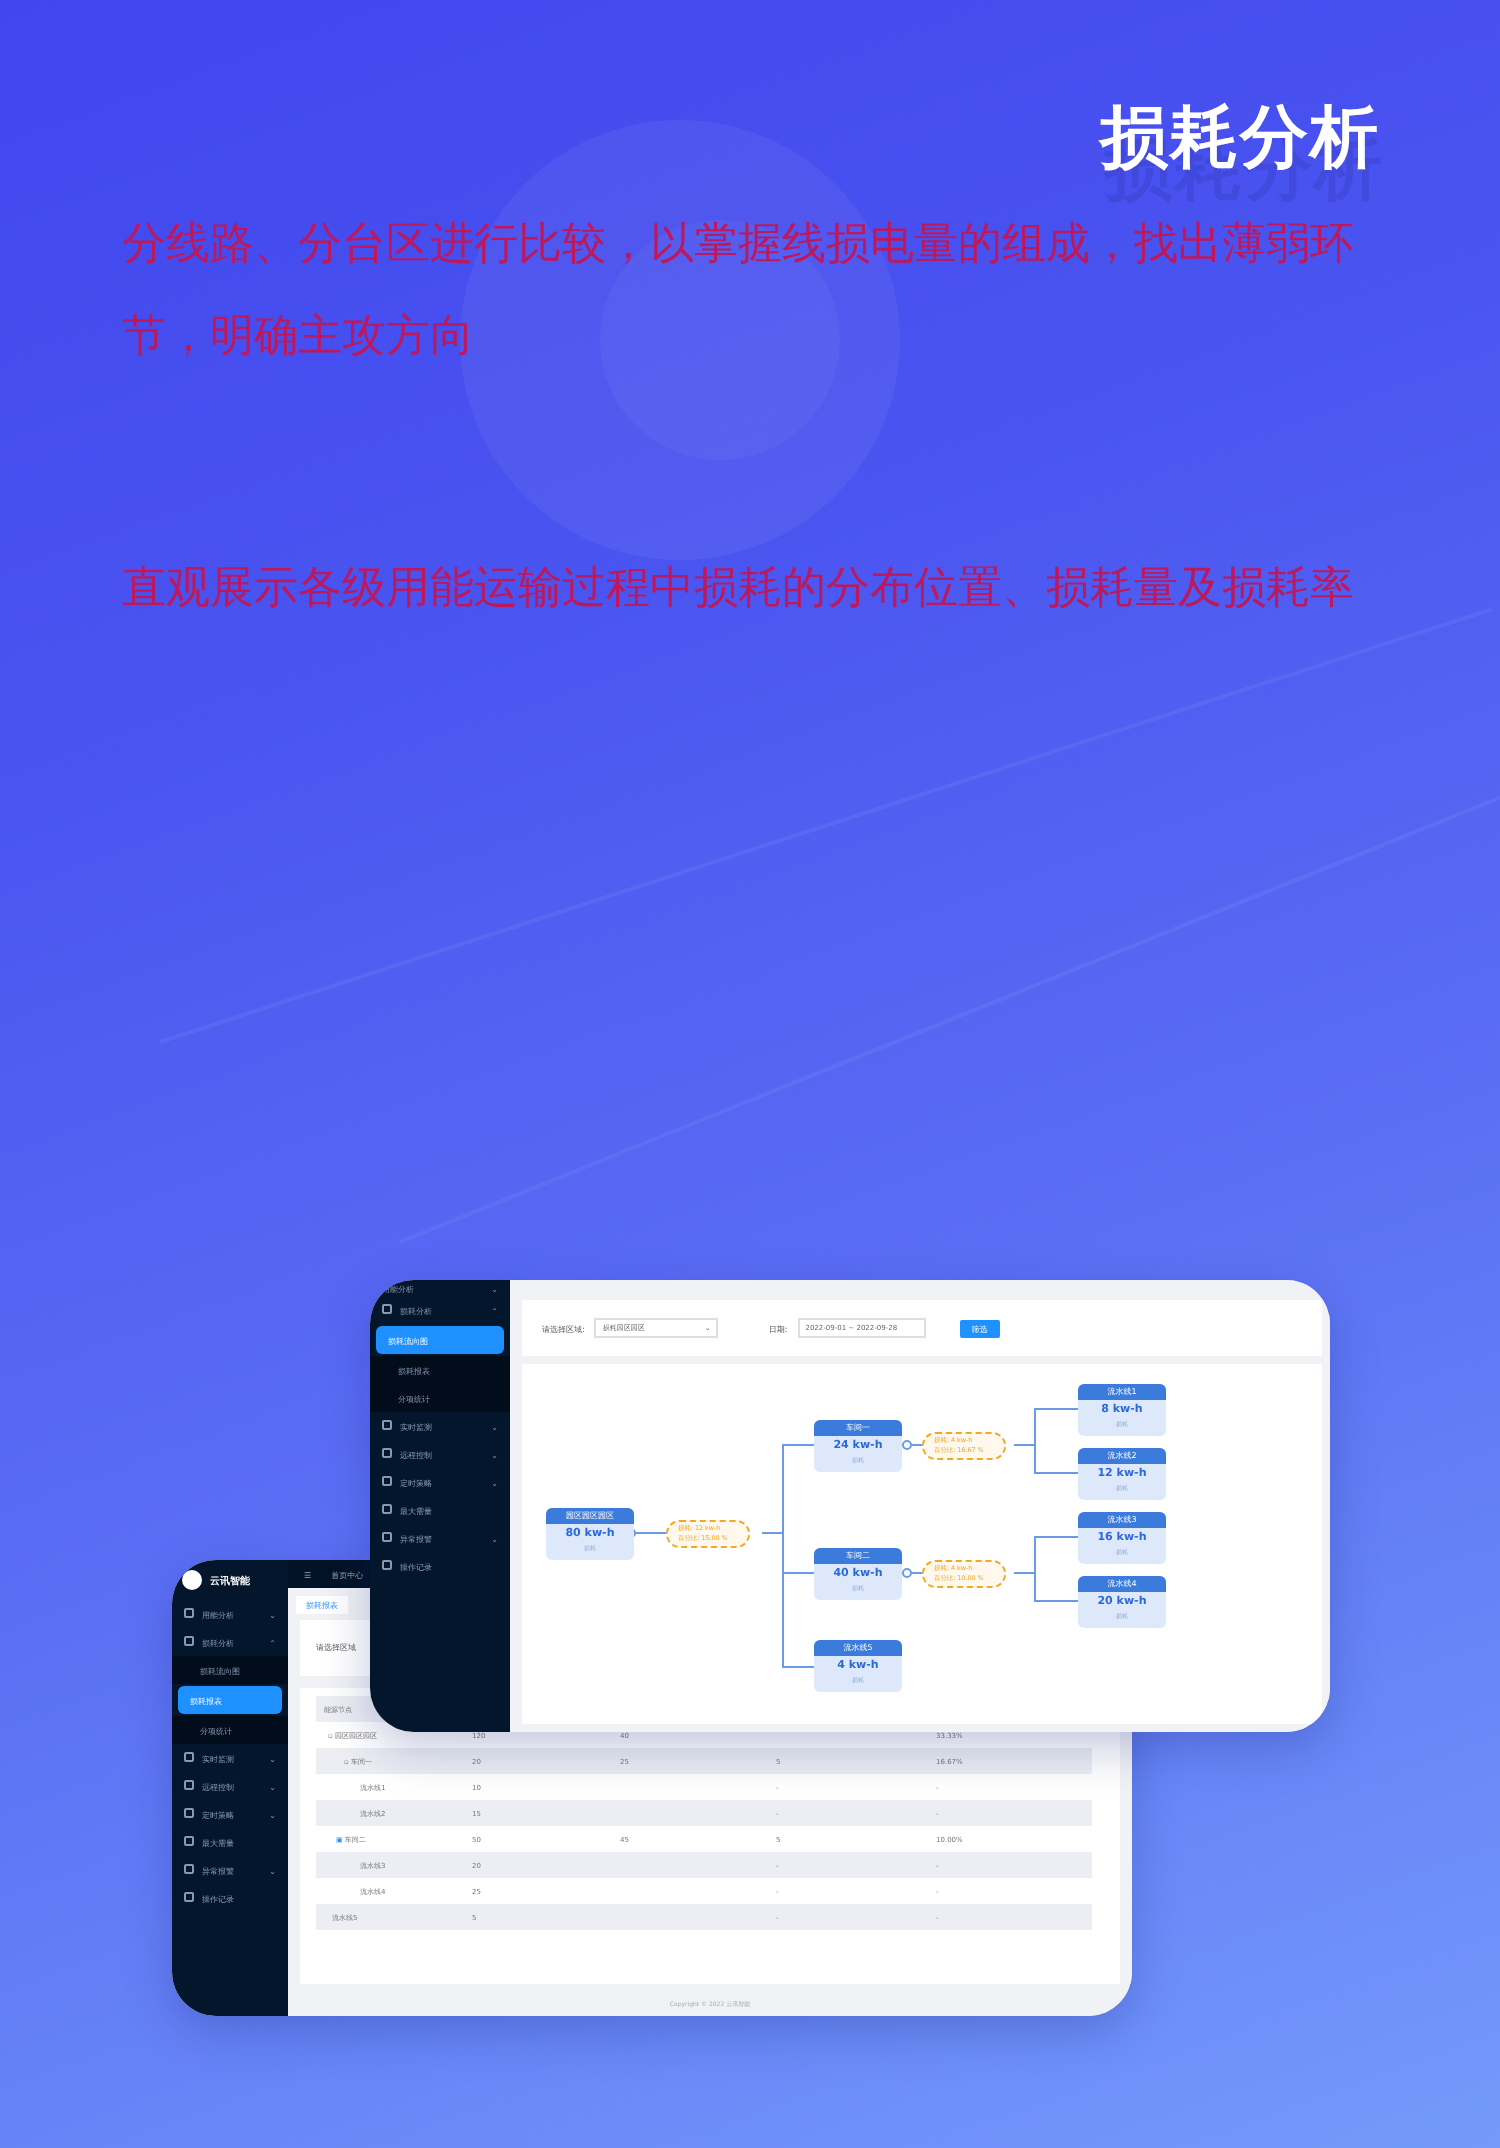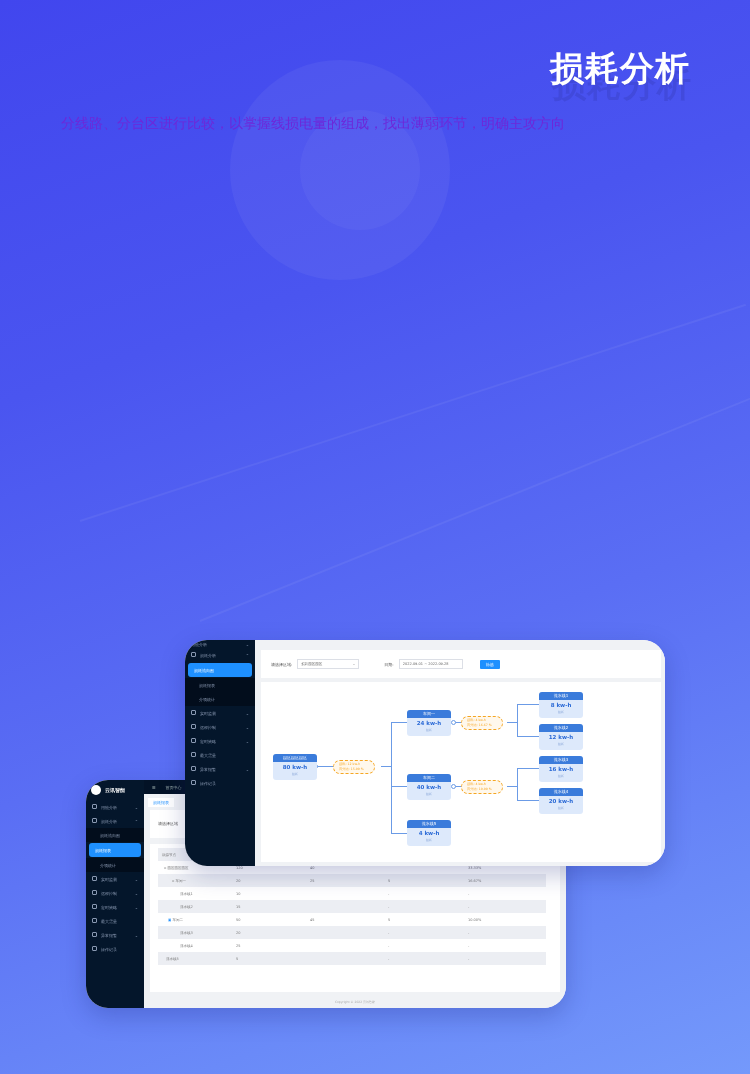--- a/index.html
+++ b/index.html
@@ -5,21 +5,21 @@
 *{box-sizing:border-box;margin:0;padding:0}
 html,body{width:750px;height:1074px;overflow:hidden}
 body{font-family:"DejaVu Sans","Liberation Sans",sans-serif;position:relative;
  background:linear-gradient(160deg,#4146ee 0%,#4a55f0 30%,#5a6ef4 60%,#6a8af8 85%,#7499fb 100%);color:#fff}
 .bg-deco{position:absolute;border-radius:50%;background:rgba(255,255,255,0.05)}
 .bg-line{position:absolute;height:2px;background:rgba(255,255,255,0.06);transform-origin:left center}
 .main-title{position:absolute;right:60px;top:46px;font-size:34px;font-weight:bold;letter-spacing:1px}
 .main-title-shadow{position:absolute;right:58px;top:62px;font-size:34px;font-weight:bold;color:rgba(20,20,80,0.12);letter-spacing:1px}
 .sec{position:absolute;left:61px;width:640px}
 .sec h2{font-size:30px;font-weight:normal;line-height:40px}
-.sec p{font-size:14px;line-height:46px;margin-top:12px;color:#6d28d9}
+.sec p{font-size:22px;line-height:46px;margin-top:12px;color:#be185d}
 
 .device{position:absolute;background:#fff;border-radius:22px;overflow:hidden;box-shadow:0 8px 24px rgba(20,30,120,0.25)}
 .dev-back{left:86px;top:780px;width:480px;height:228px}
 .dev-front{left:185px;top:640px;width:480px;height:226px}
 .sb{position:absolute;left:0;top:0;bottom:0;background:#04162b}
 .dev-back .sb{width:58px}
 .dev-front .sb{width:70px}
 .sb-item{height:14px;display:flex;align-items:center;padding:0 6px;font-size:4px;color:#8a99b2;justify-content:space-between}
 .sb-item .ic{width:5px;height:5px;border:1px solid #8a99b2;border-radius:1px;margin-right:4px;display:inline-block}
 .sb-item.sub{background:#020d1c;padding-left:14px}
@@ -56,20 +56,21 @@
 <div class="bg-line" style="left:80px;top:520px;width:700px;transform:rotate(-18deg)"></div>
 <div class="bg-line" style="left:200px;top:620px;width:600px;transform:rotate(-22deg)"></div>
 
 <div class="main-title-shadow">损耗分析</div>
 <div class="main-title">损耗分析</div>
 
 <div class="sec" style="top:88px">
   <p>分线路、分台区进行比较，以掌握线损电量的组成，找出薄弱环节，明确主攻方向</p>
 </div>
 <div class="sec" style="top:260px">
+  <p>直观展示各级用能运输过程中损耗的分布位置、损耗量及损耗率</p>
 </div>
 <div class="sec" style="top:436px">
 </div>
 
 <div class="device dev-back">
   <div class="sb">
     <div class="sb-logo">
         <span class="lg"></span>
         <span>云讯智能</span>
       </div>

